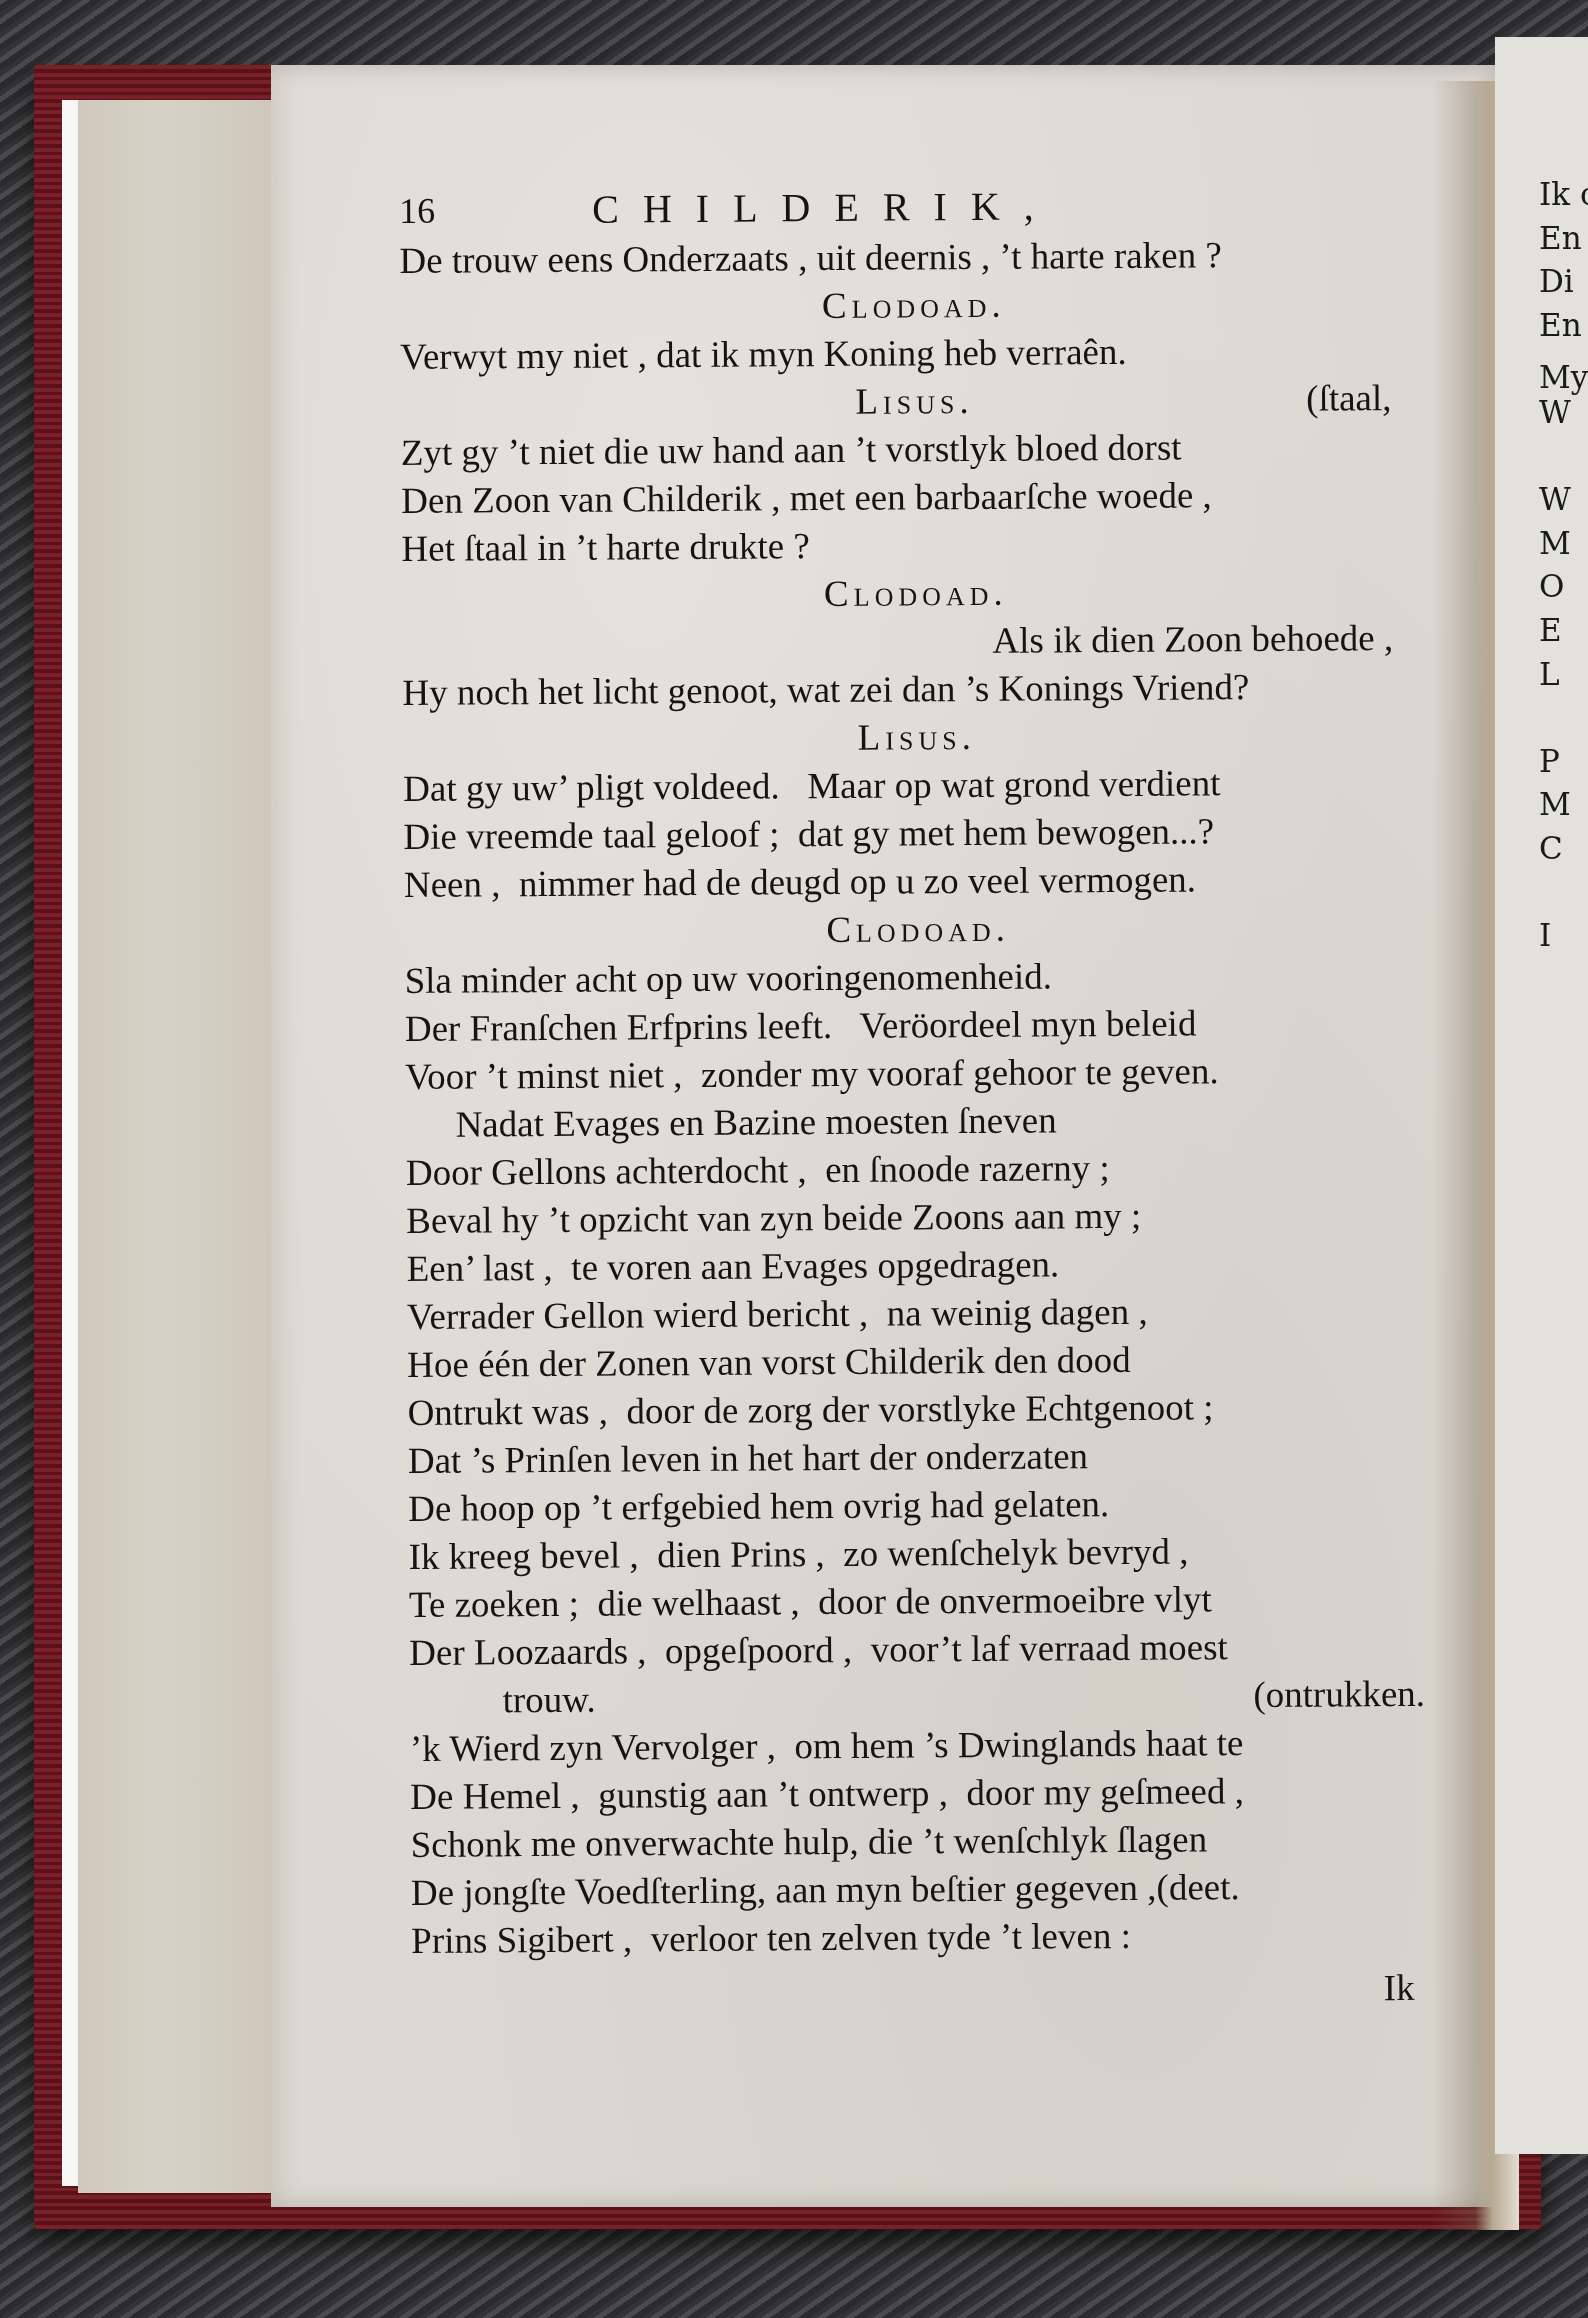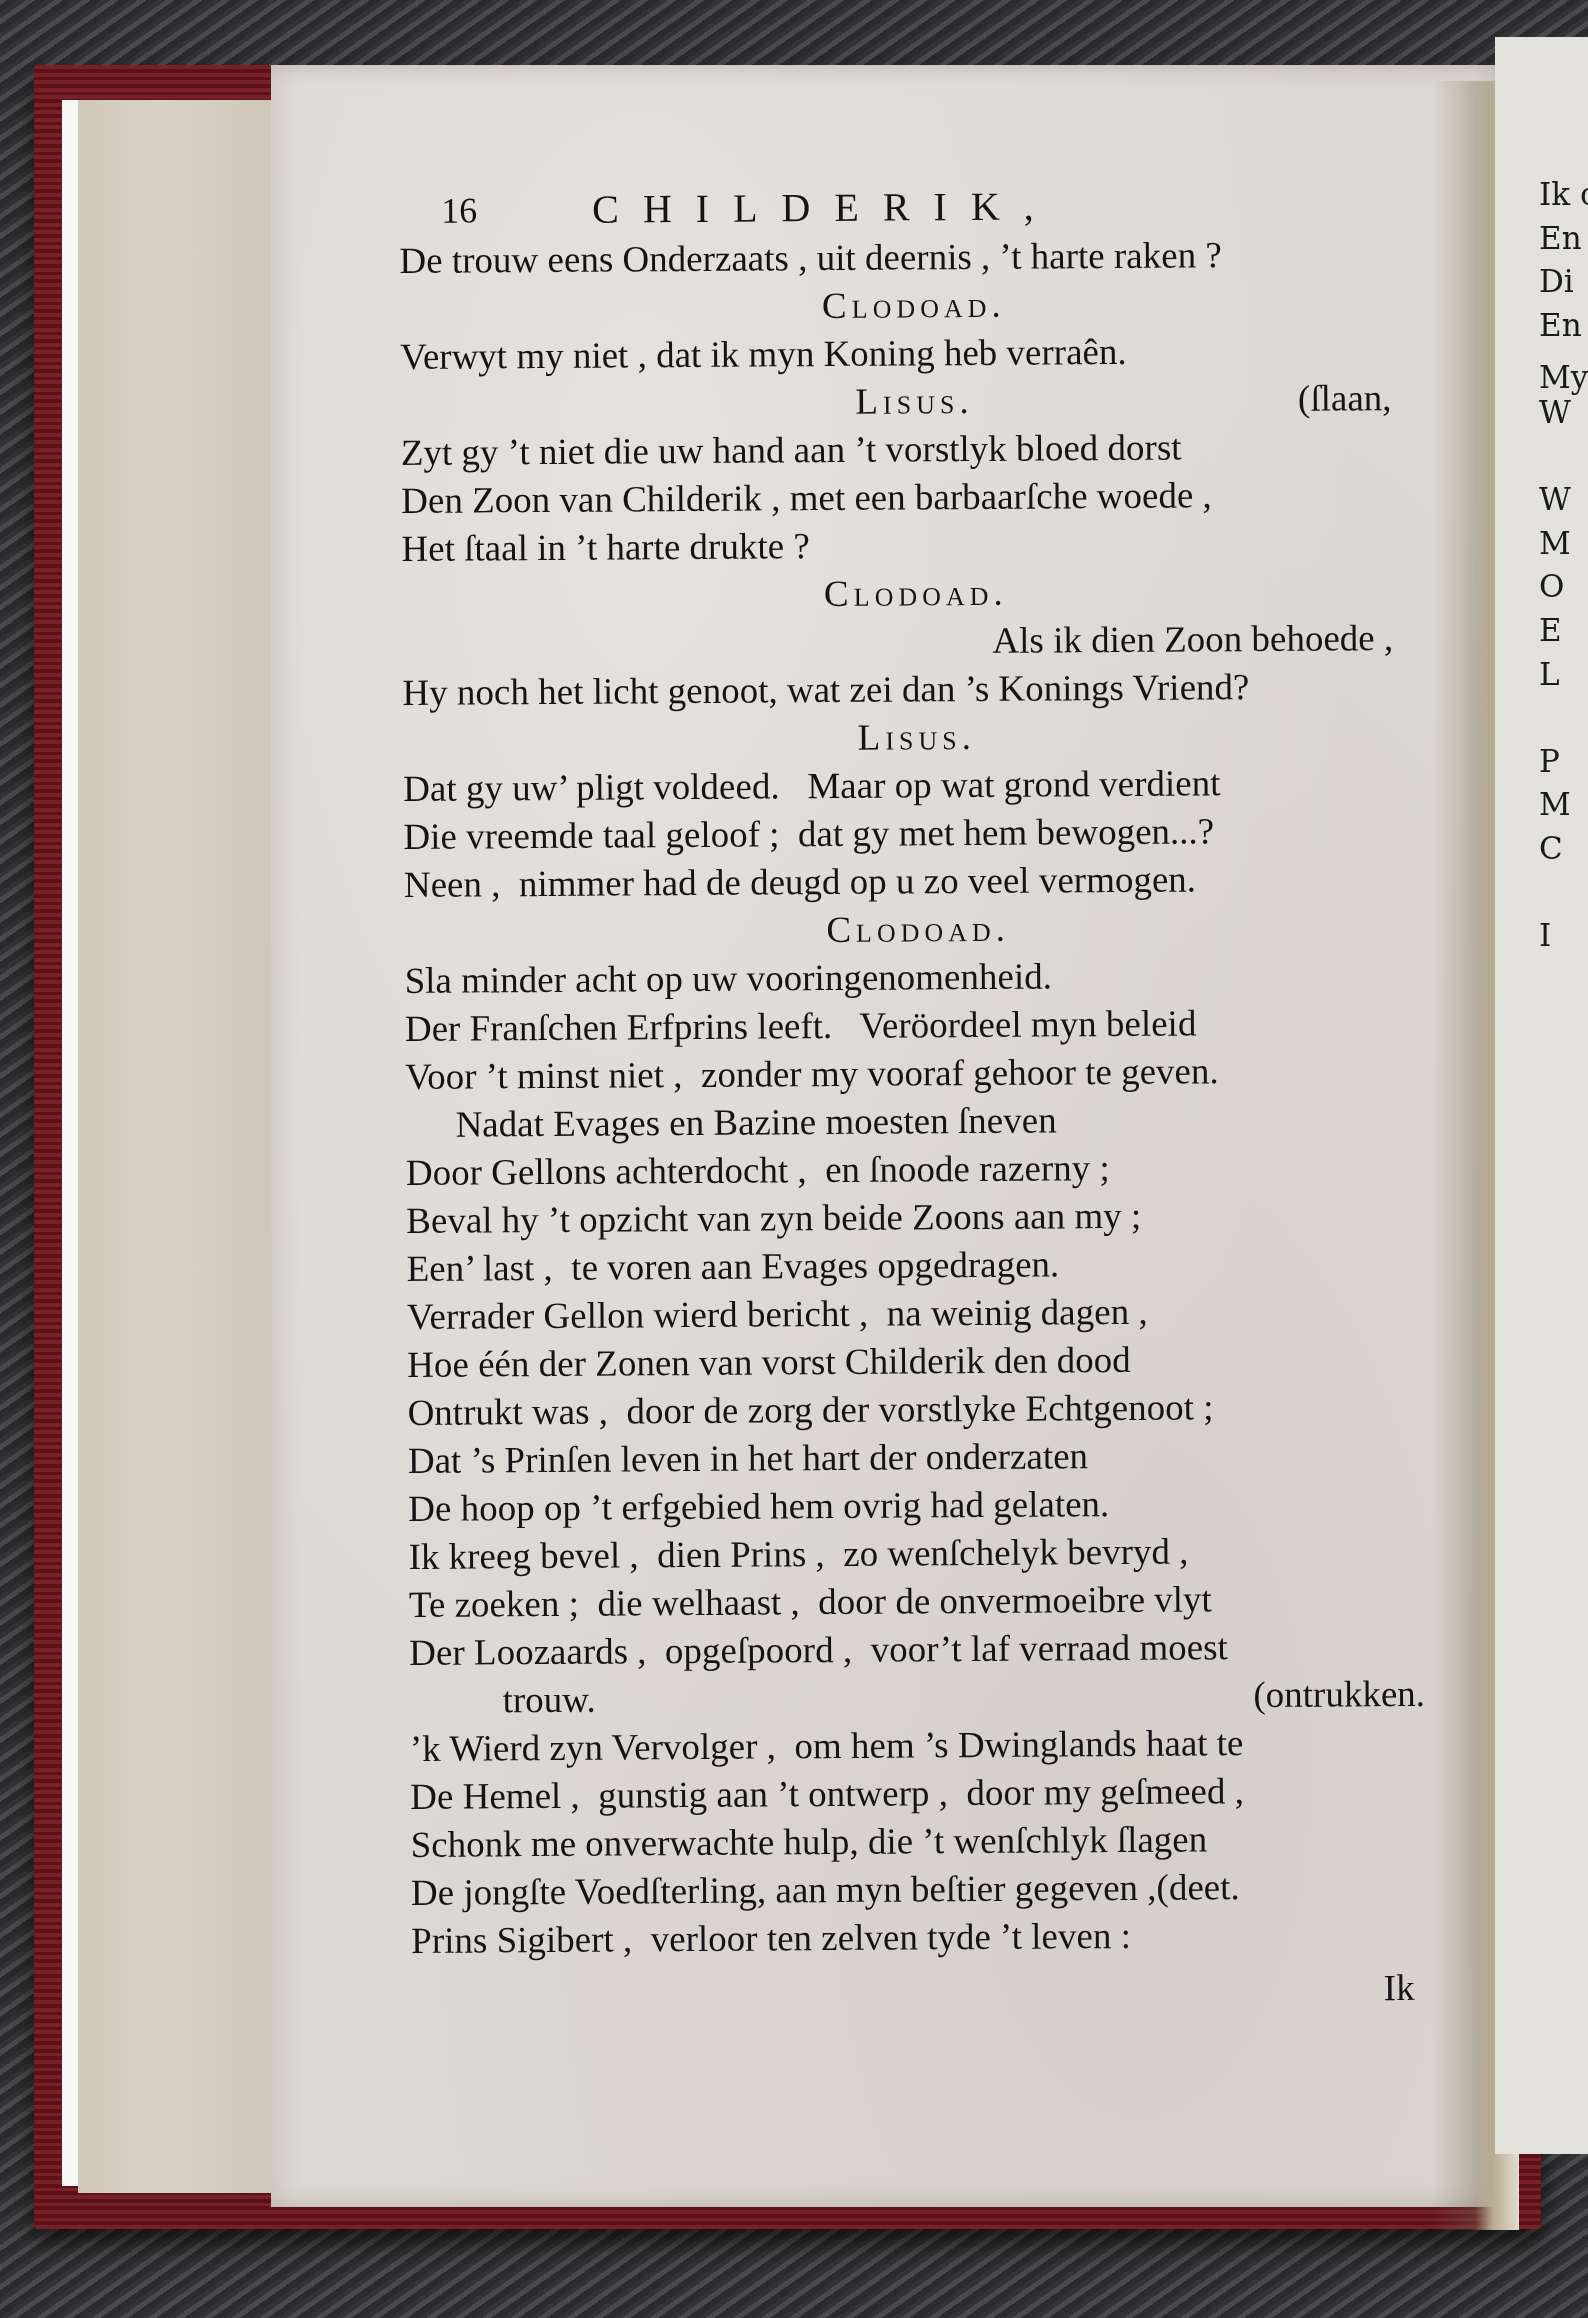--- a/index.html
+++ b/index.html
@@ -45,21 +45,21 @@
       font-family: "DejaVu Serif", serif; font-size: 31px; color: #1a1a1a;
       line-height: 41px; white-space: pre;
     }
     .text-block {
       position: absolute; left: 399px; top: 187px; width: 1028px;
       font-family: "Liberation Serif", serif; color: #141414;
       font-size: 37px; line-height: 48px;
       transform: rotate(-0.4deg); transform-origin: left top;
     }
     .header-row { position: relative; height: 50px; }
-    .page-number { position: absolute; left: 0; top: 0; font-size: 36px; margin-left: 42px; }
+    .page-number { position: absolute; left: 0; top: 0; font-size: 36px; }
     .running-title {
       position: absolute; left: 193px; top: 0; font-size: 40px;
       letter-spacing: 24px; font-family: "Liberation Serif", serif;
     }
     .line { white-space: pre; height: 48px; }
     .speaker {
       text-align: center; font-variant: small-caps; letter-spacing: 5px;
       position: relative; height: 48px;
     }
     .speaker .turnover { position: absolute; right: 37px; top: 0; letter-spacing: 0; font-variant: normal; }
@@ -101,21 +101,21 @@
 
 <div class="text-block">
   <div class="header-row">
     <span class="page-number">16</span>
     <span class="running-title">CHILDERIK,</span>
   </div>
   <div id="lines">
       <div class="line">De trouw eens Onderzaats , uit deernis , ’t harte raken ?</div>
       <div class="speaker"><span>Clodoad.</span></div>
       <div class="line">Verwyt my niet , dat ik myn Koning heb verraên.</div>
-      <div class="speaker"><span>Lisus.</span><span class="turnover">(ſlaan,</span></div>
+      <div class="speaker"><span>Lisus.</span><span class="turnover">(ſtaal,</span></div>
       <div class="line">Zyt gy ’t niet die uw hand aan ’t vorstlyk bloed dorst</div>
       <div class="line">Den Zoon van Childerik , met een barbaarſche woede ,</div>
       <div class="line">Het ſtaal in ’t harte drukte ?</div>
       <div class="speaker"><span>Clodoad.</span></div>
       <div class="line right">Als ik dien Zoon behoede ,</div>
       <div class="line">Hy noch het licht genoot, wat zei dan ’s Konings Vriend?</div>
       <div class="speaker"><span>Lisus.</span></div>
       <div class="line">Dat gy uw’ pligt voldeed.   Maar op wat grond verdient</div>
       <div class="line">Die vreemde taal geloof ;  dat gy met hem bewogen...?</div>
       <div class="line">Neen ,  nimmer had de deugd op u zo veel vermogen.</div>

